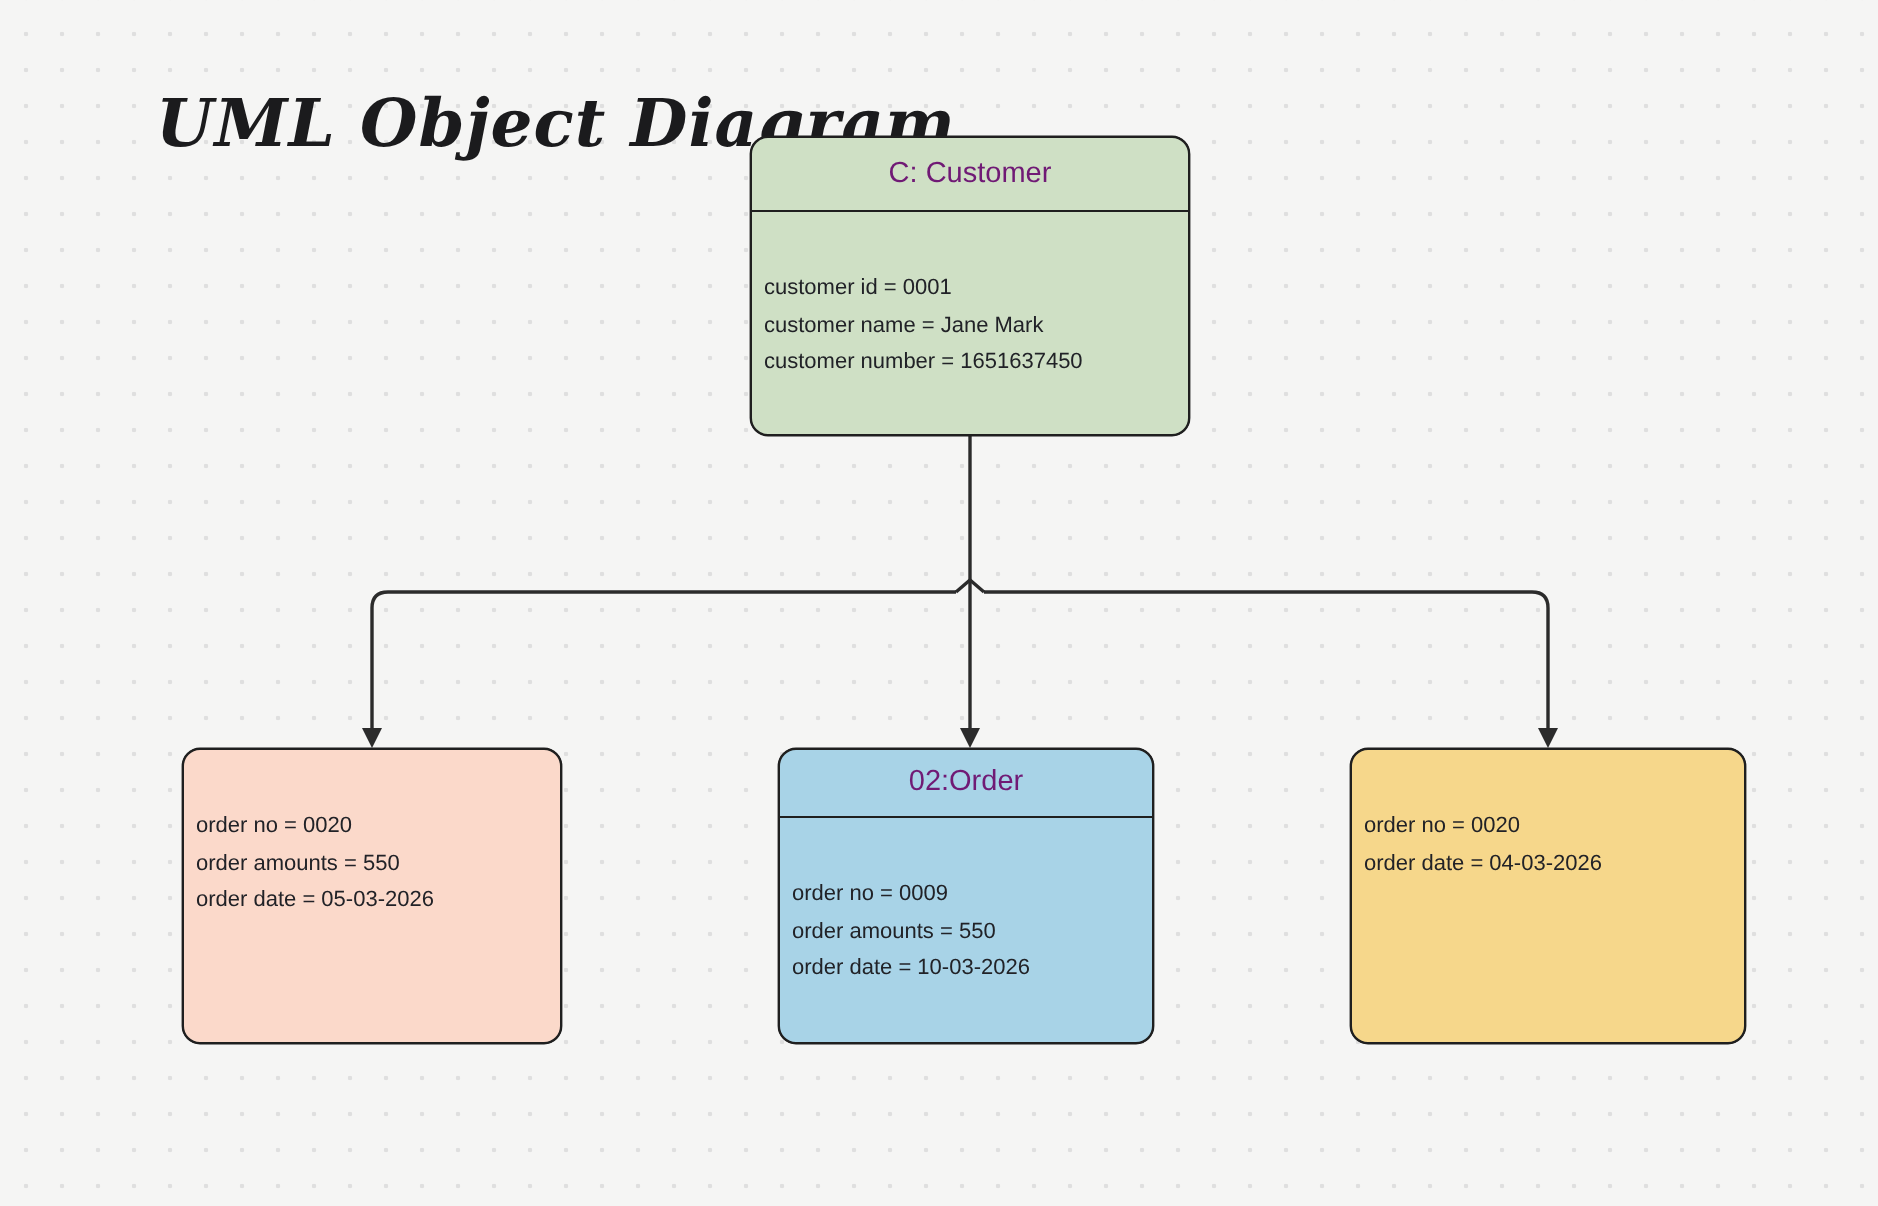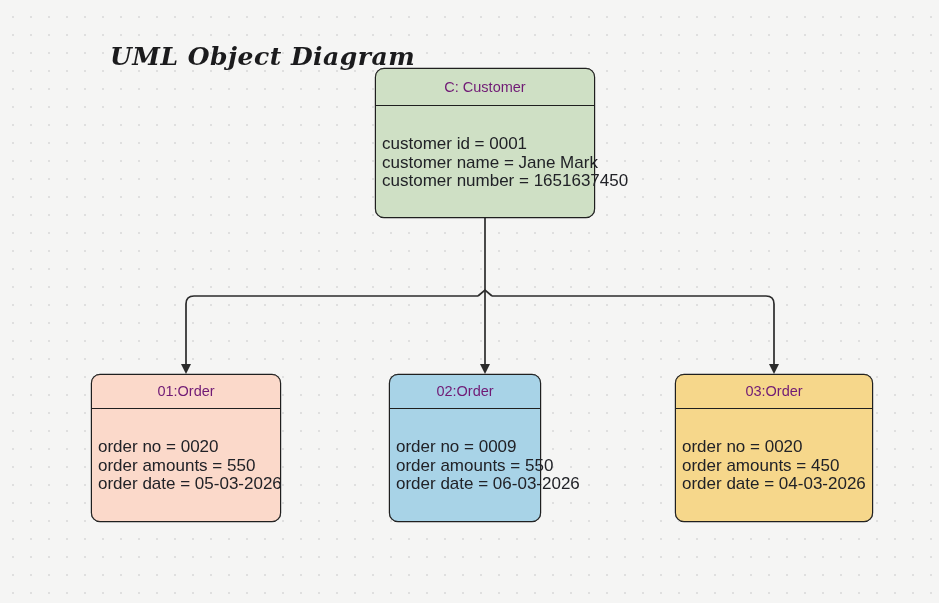--- a/index.html
+++ b/index.html
@@ -17,25 +17,24 @@
     background-size: 18px 18px;
     background-position: 4px 8px;
   }
   .title {
     position: absolute;
     left: 78px;
     top: 42px;
     font-family: "DejaVu Serif", "Liberation Serif", serif;
     font-style: italic;
     font-weight: 700;
-    font-size: 25px;
+    font-size: 33px;
     letter-spacing: 0.5px;
     color: #1b1b1d;
     white-space: nowrap;
-    margin-left: 32px;
   }
   .connectors {
     position: absolute;
     left: 0; top: 0;
     width: 939px; height: 603px;
     pointer-events: none;
   }
   .connectors path { fill: none; stroke-width: 1.7; }
   .obj-box {
     position: absolute;
@@ -48,21 +47,21 @@
     border-bottom: 1.6px solid #1f1f1f;
     text-align: center;
     font-size: 14.5px;
     font-weight: 400;
     color: #701a75;
   }
   .customer .obj-header { height: 37px; line-height: 36px; }
   .order .obj-header { height: 34px; line-height: 33px; }
   .obj-body {
     padding: 29px 6px 0 6px;
-    font-size: 17px;
+    font-size: 11px;
     line-height: 18.7px;
     color: #212227;
     white-space: nowrap;
   }
 </style>
 </head>
 <body>
 
 <div class="canvas">
 
@@ -86,39 +85,36 @@
   <div class="obj-box customer" style="left: 375px; top: 68px; width: 220px; height: 150px; background-color: rgb(207, 224, 197);">
     <div class="obj-header">C: Customer</div>
     <div class="obj-body">
       <div>customer id = 0001</div>
       <div>customer name = Jane Mark</div>
       <div>customer number = 1651637450</div>
     </div>
   </div>
 
   <div class="obj-box order" style="left: 91px; top: 374px; width: 190px; height: 148px; background-color: rgb(251, 217, 202);">
-    <div class="obj-header">01:Order</div>
     <div class="obj-body">
       <div>order no = 0020</div>
       <div>order amounts = 550</div>
       <div>order date = 05-03-2026</div>
     </div>
   </div>
 
-  <div class="obj-box order" style="left: 389px; top: 374px; width: 152px; height: 148px; background-color: rgb(168, 211, 231);">
+  <div class="obj-box order" style="left: 389px; top: 374px; width: 188px; height: 148px; background-color: rgb(168, 211, 231);">
     <div class="obj-header">02:Order</div>
     <div class="obj-body">
       <div>order no = 0009</div>
       <div>order amounts = 550</div>
-      <div>order date = 06-03-2026</div>
+      <div>order date = 10-03-2026</div>
     </div>
   </div>
 
   <div class="obj-box order" style="left: 675px; top: 374px; width: 198px; height: 148px; background-color: rgb(246, 215, 139);">
-    <div class="obj-header">03:Order</div>
     <div class="obj-body">
       <div>order no = 0020</div>
-      <div>order amounts = 450</div>
       <div>order date = 04-03-2026</div>
     </div>
   </div>
 
 </div>
 
 </body></html>

